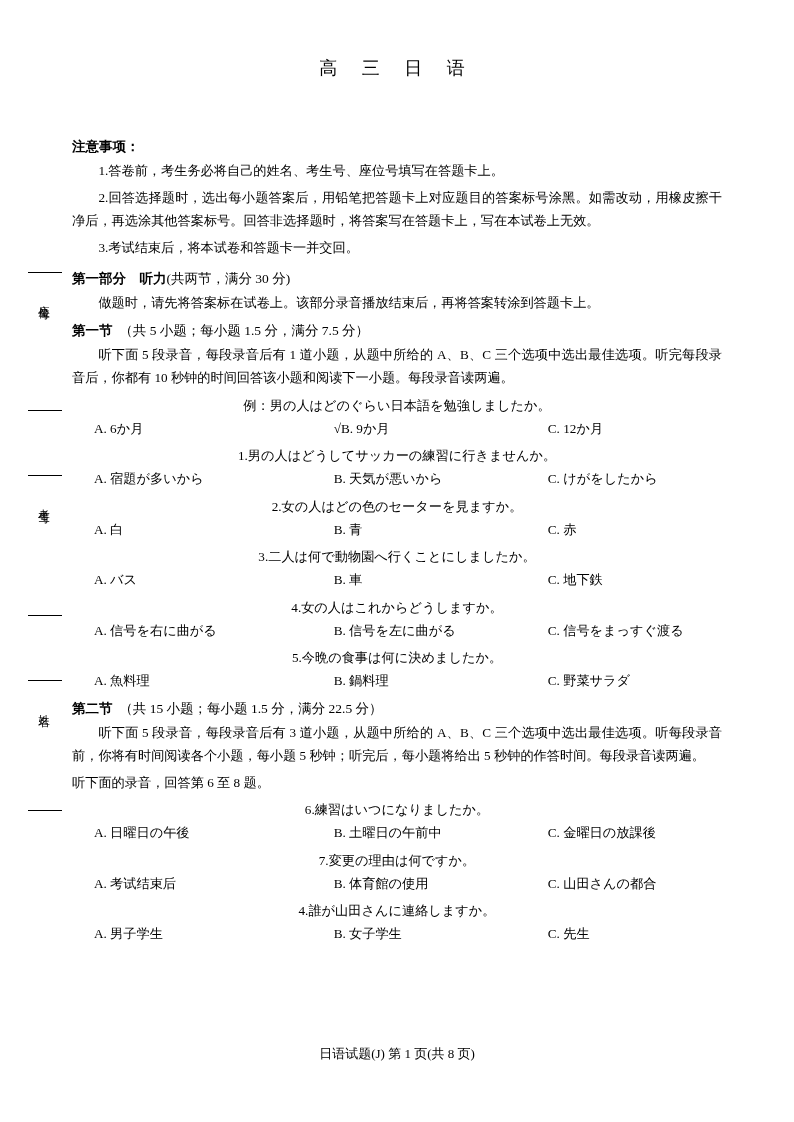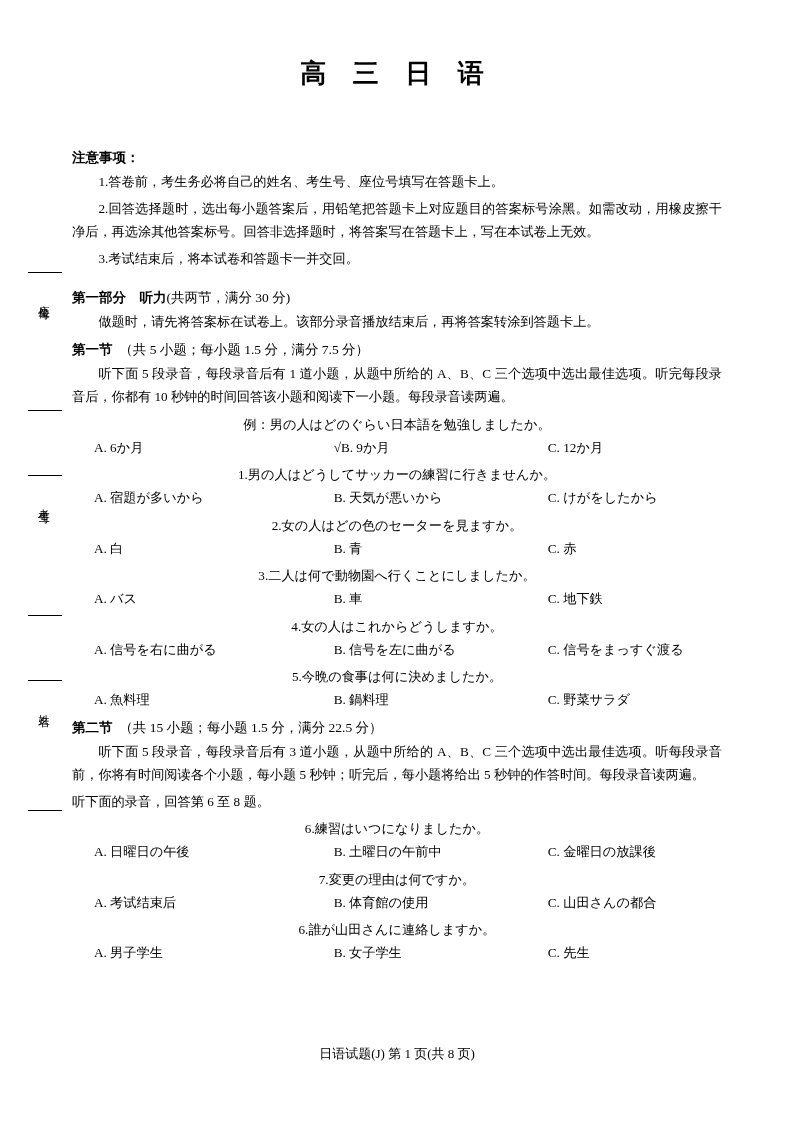--- a/index.html
+++ b/index.html
@@ -56,42 +56,42 @@
 
   
   .content {
     position: absolute;
     left: 72px;
     top: 0;
     width: 650px;
   }
   .doc-title {
     text-align: center;
-    font-size: 26px;
-    font-weight: bold;
+    font-size: 18px;
+    font-weight: normal;
     letter-spacing: 10px;
     margin-top: 56px;
     font-family: "Liberation Serif", "DejaVu Serif", serif;
   }
   .notice-head {
     margin-top: 58px;
     font-size: 13.5px;
     font-weight: bold;
   }
   p.para {
     font-size: 13.2px;
     line-height: 1.78;
     margin: 3px 0 0 0;
     text-align: justify;
   }
   p.indent2 { text-indent: 2em; }
   .section-head {
     font-size: 13.5px;
     font-weight: bold;
-    margin-top: 19px;
+    margin-top: 11px;
   }
   .section-head .normal {
     font-weight: normal;
   }
   .sub-head {
     font-size: 13.5px;
     font-weight: bold;
     margin-top: 7px;
   }
   .sub-head .normal { font-weight: normal; }
@@ -214,21 +214,21 @@
       <div class="opt opt-c">C. 金曜日の放課後</div>
     </div>
 
     <div class="q-line">7.変更の理由は何ですか。</div>
     <div class="opts">
       <div class="opt opt-a">A. 考试结束后</div>
       <div class="opt opt-b">B. 体育館の使用</div>
       <div class="opt opt-c">C. 山田さんの都合</div>
     </div>
 
-    <div class="q-line">6.誰が山田さんに連絡しますか。</div>
+    <div class="q-line">4.誰が山田さんに連絡しますか。</div>
     <div class="opts">
       <div class="opt opt-a">A. 男子学生</div>
       <div class="opt opt-b">B. 女子学生</div>
       <div class="opt opt-c">C. 先生</div>
     </div>
 
   </div>
 
   <div class="footer">日语试题(J) 第 1 页(共 8 页)</div>
 

